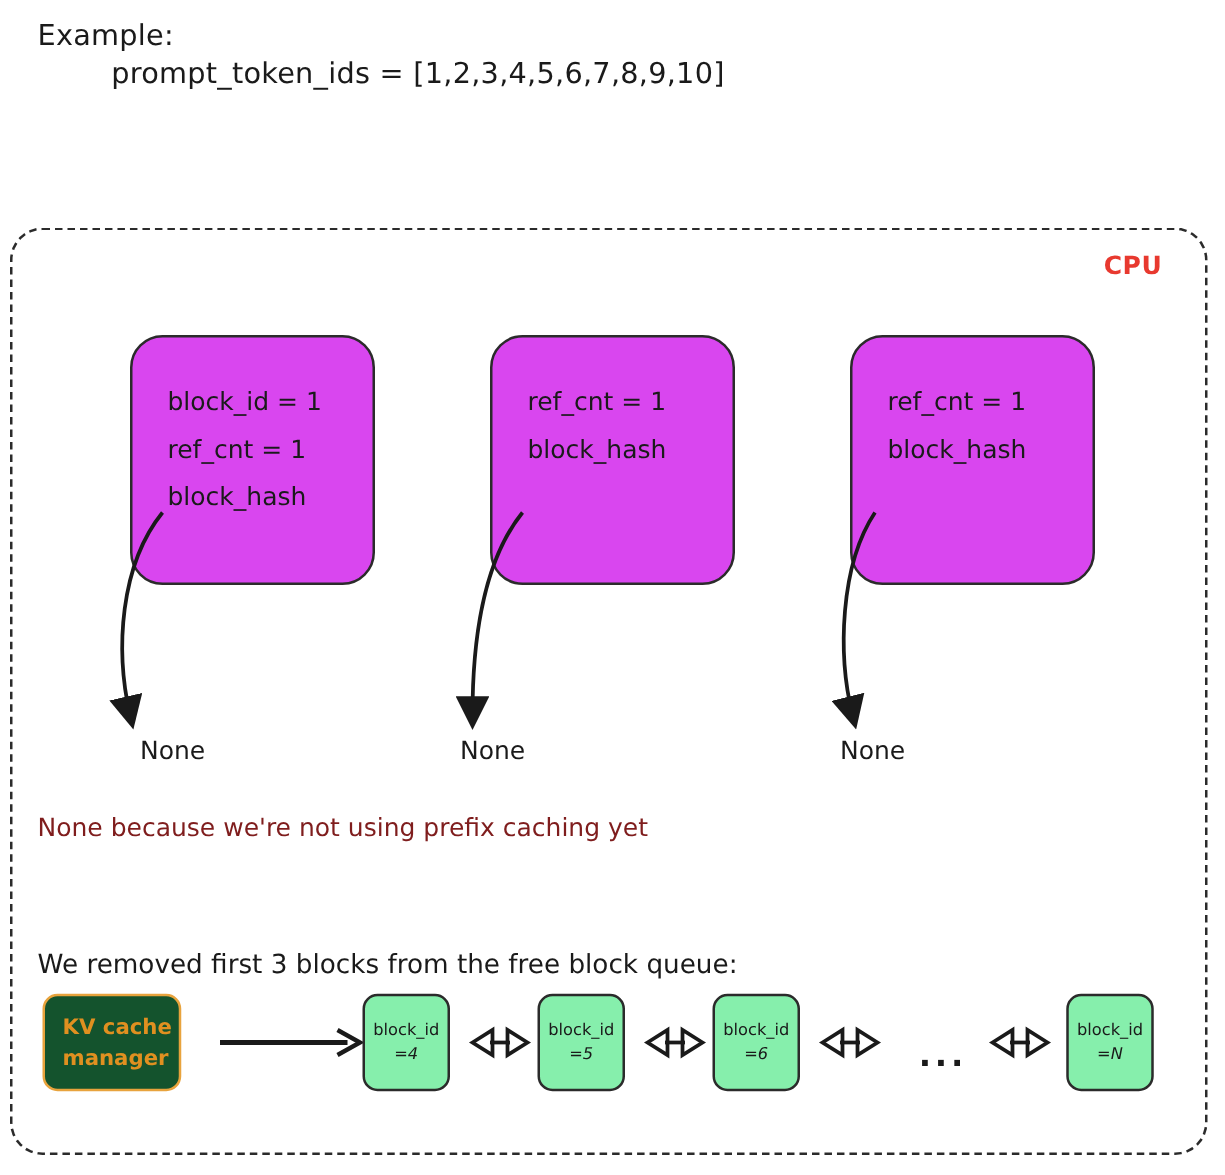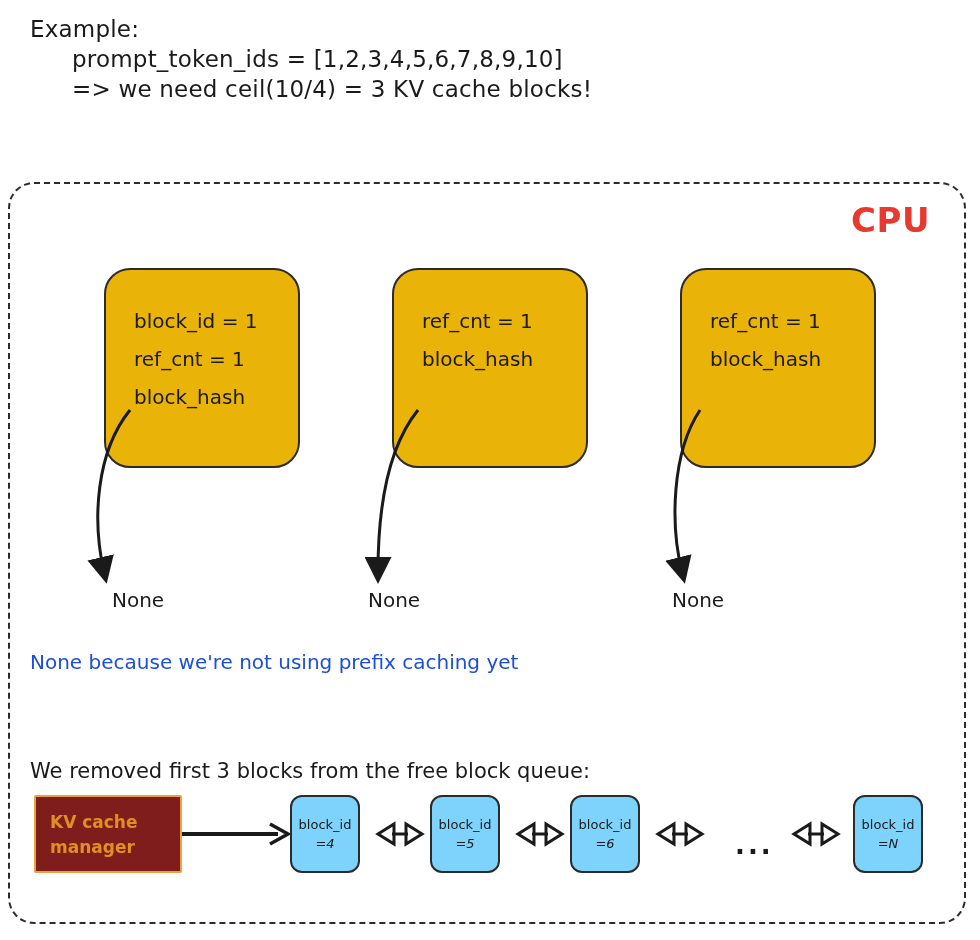--- a/index.html
+++ b/index.html
@@ -19,49 +19,49 @@
   
   #example-block {
     position: absolute;
     left: 30px;
     top: 14px;
     font-size: 23px;
     line-height: 30px;
     letter-spacing: 0.2px;
   }
   #example-block .ex-title { margin-left: 0; }
-  #example-block .ex-line { margin-left: 42px; white-space: pre; }
+  #example-block .ex-line { margin-left: 59px; white-space: pre; }
 
   
   #cpu-panel {
     position: absolute;
     left: 8px;
     top: 182px;
     width: 958px;
     height: 742px;
     border: 2.5px dashed #2b2b2b;
     border-radius: 26px;
     box-sizing: border-box;
   }
   #cpu-label {
     position: absolute;
     right: 34px;
     top: 16px;
     color: #e8392f;
-    font-size: 34px;
+    font-size: 20px;
     font-weight: bold;
     letter-spacing: 0.5px;
   }
 
   
   .kv-block {
     position: absolute;
     width: 196px;
     height: 200px;
-    background: #eab308;
+    background: #d946ef;
     border: 2.5px solid #2b2b2b;
     border-radius: 26px;
     box-sizing: border-box;
     padding: 32px 0 0 28px;
     font-size: 20px;
     line-height: 38px;
   }
   .kv-block .l { white-space: pre; }
 
   #kv-block-1 { left: 104px; top: 268px; }
@@ -73,55 +73,55 @@
     font-size: 20px;
   }
   #none-1 { left: 112px; top: 588px; }
   #none-2 { left: 368px; top: 588px; }
   #none-3 { left: 672px; top: 588px; }
 
   #none-note {
     position: absolute;
     left: 30px;
     top: 650px;
-    color: #1d4ed8;
+    color: #7f1d1d;
     font-size: 20px;
   }
   #removed-note {
     position: absolute;
     left: 30px;
     top: 735px;
     font-size: 21px;
     margin-top: 24px;
   }
 
   
   #manager-box {
     position: absolute;
     left: 34px;
     top: 795px;
-    width: 148px;
+    width: 111px;
     height: 78px;
-    background: #7f1d1d;
+    background: #14532d;
     border: 2.5px solid #e8a33d;
-    border-radius: 2px;
+    border-radius: 12px;
     box-sizing: border-box;
     color: #e09020;
     font-size: 17px;
     font-weight: bold;
     line-height: 25px;
     padding: 13px 0 0 14px;
   }
 
   .queue-block {
     position: absolute;
     top: 795px;
     width: 70px;
     height: 78px;
-    background: #7dd3fc;
+    background: #86efac;
     border: 2.5px solid #2b2b2b;
     border-radius: 12px;
     box-sizing: border-box;
     font-size: 13px;
     line-height: 19px;
     text-align: center;
     padding-top: 18px;
   }
   .queue-block .qid { font-style: italic; }
   #q-block-0 { left: 290px; }
@@ -145,21 +145,20 @@
     height: 940px;
     pointer-events: none;
   }
 </style>
 </head>
 <body>
 
 <div id="example-block">
   <div class="ex-title">Example:</div>
   <div class="ex-line">prompt_token_ids = [1,2,3,4,5,6,7,8,9,10]</div>
-  <div class="ex-line">=&gt; we need ceil(10/4) = 3 KV cache blocks!</div>
 </div>
 
 <div id="cpu-panel">
   <div id="cpu-label">CPU</div>
 </div>
 
 <div class="kv-block" id="kv-block-1">
   <div class="l">block_id = 1</div>
   <div class="l">ref_cnt = 1</div>
   <div class="l">block_hash</div>

